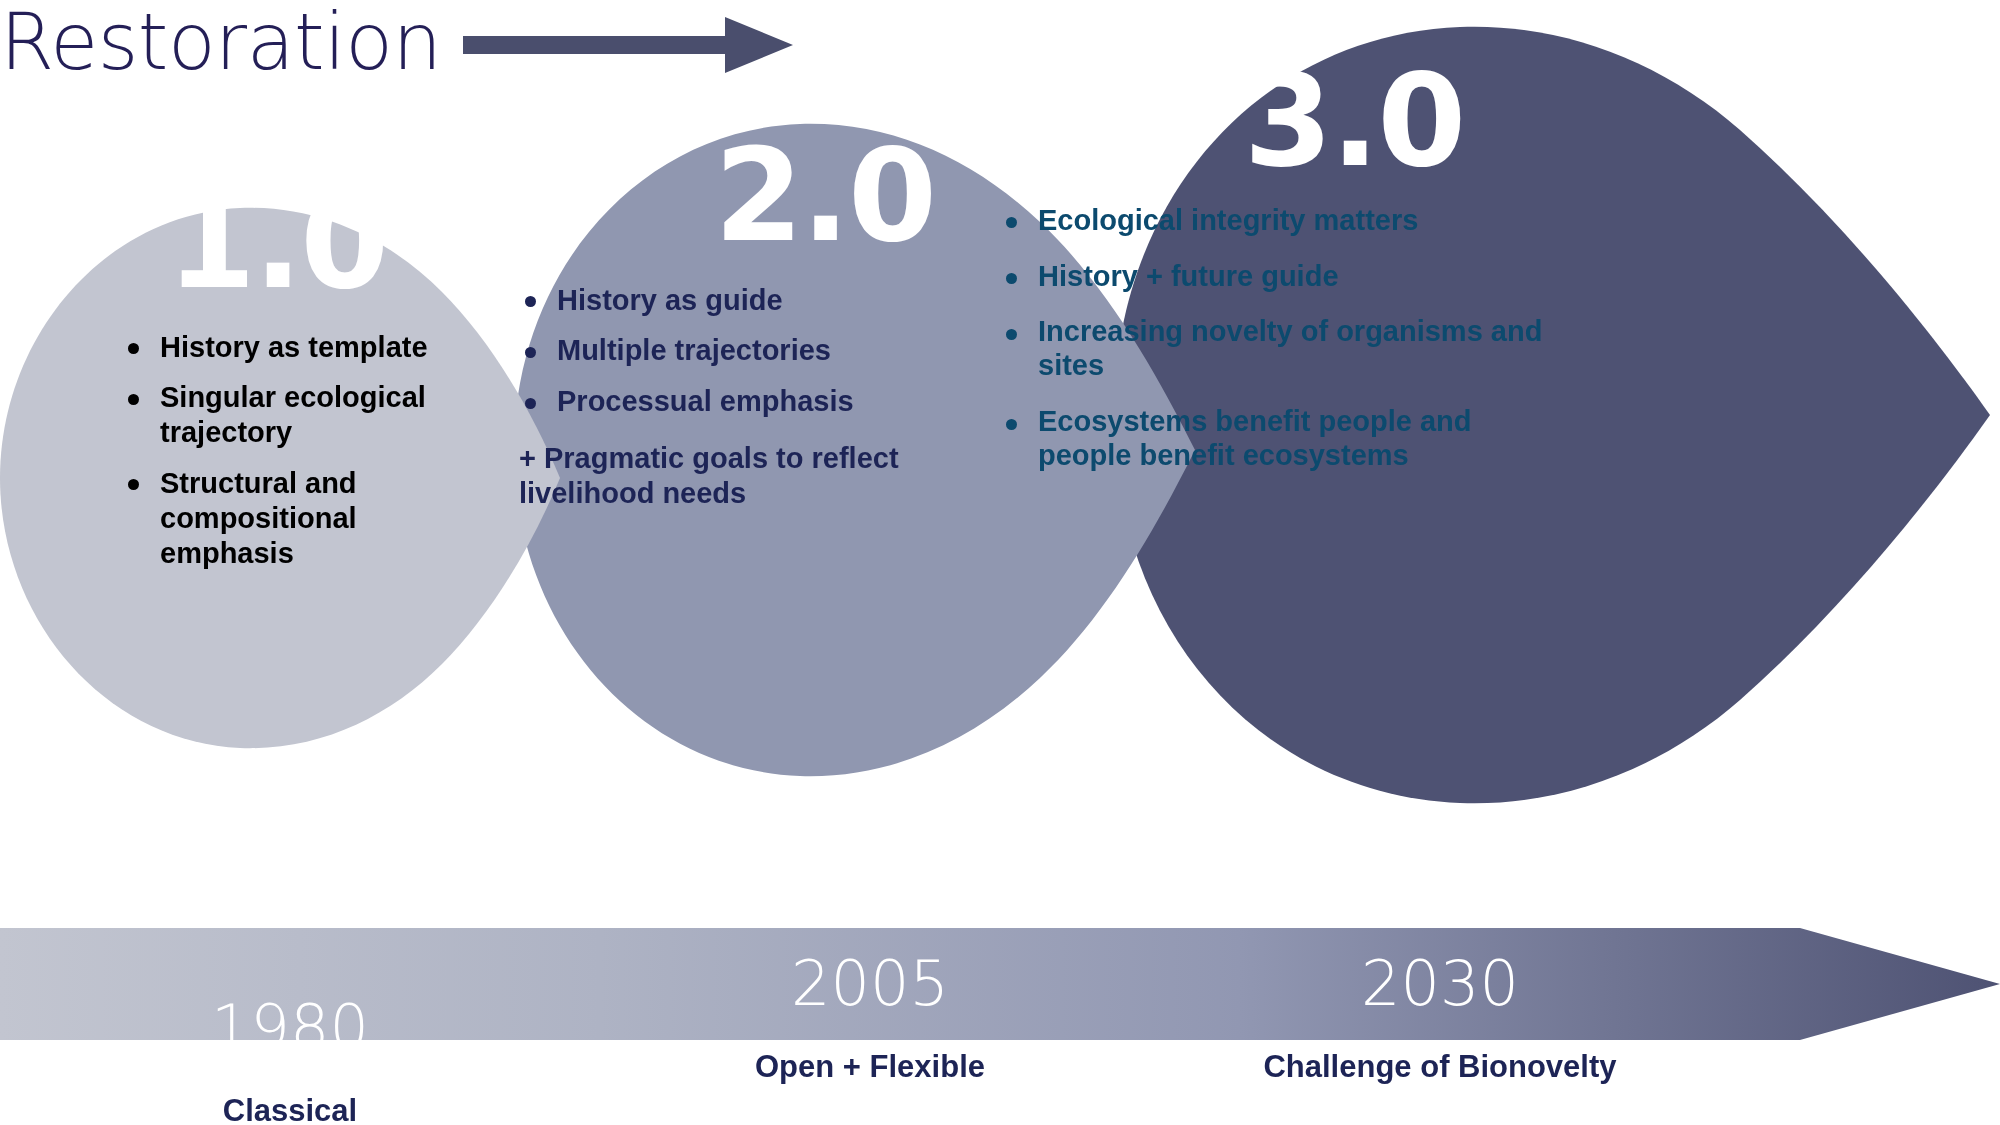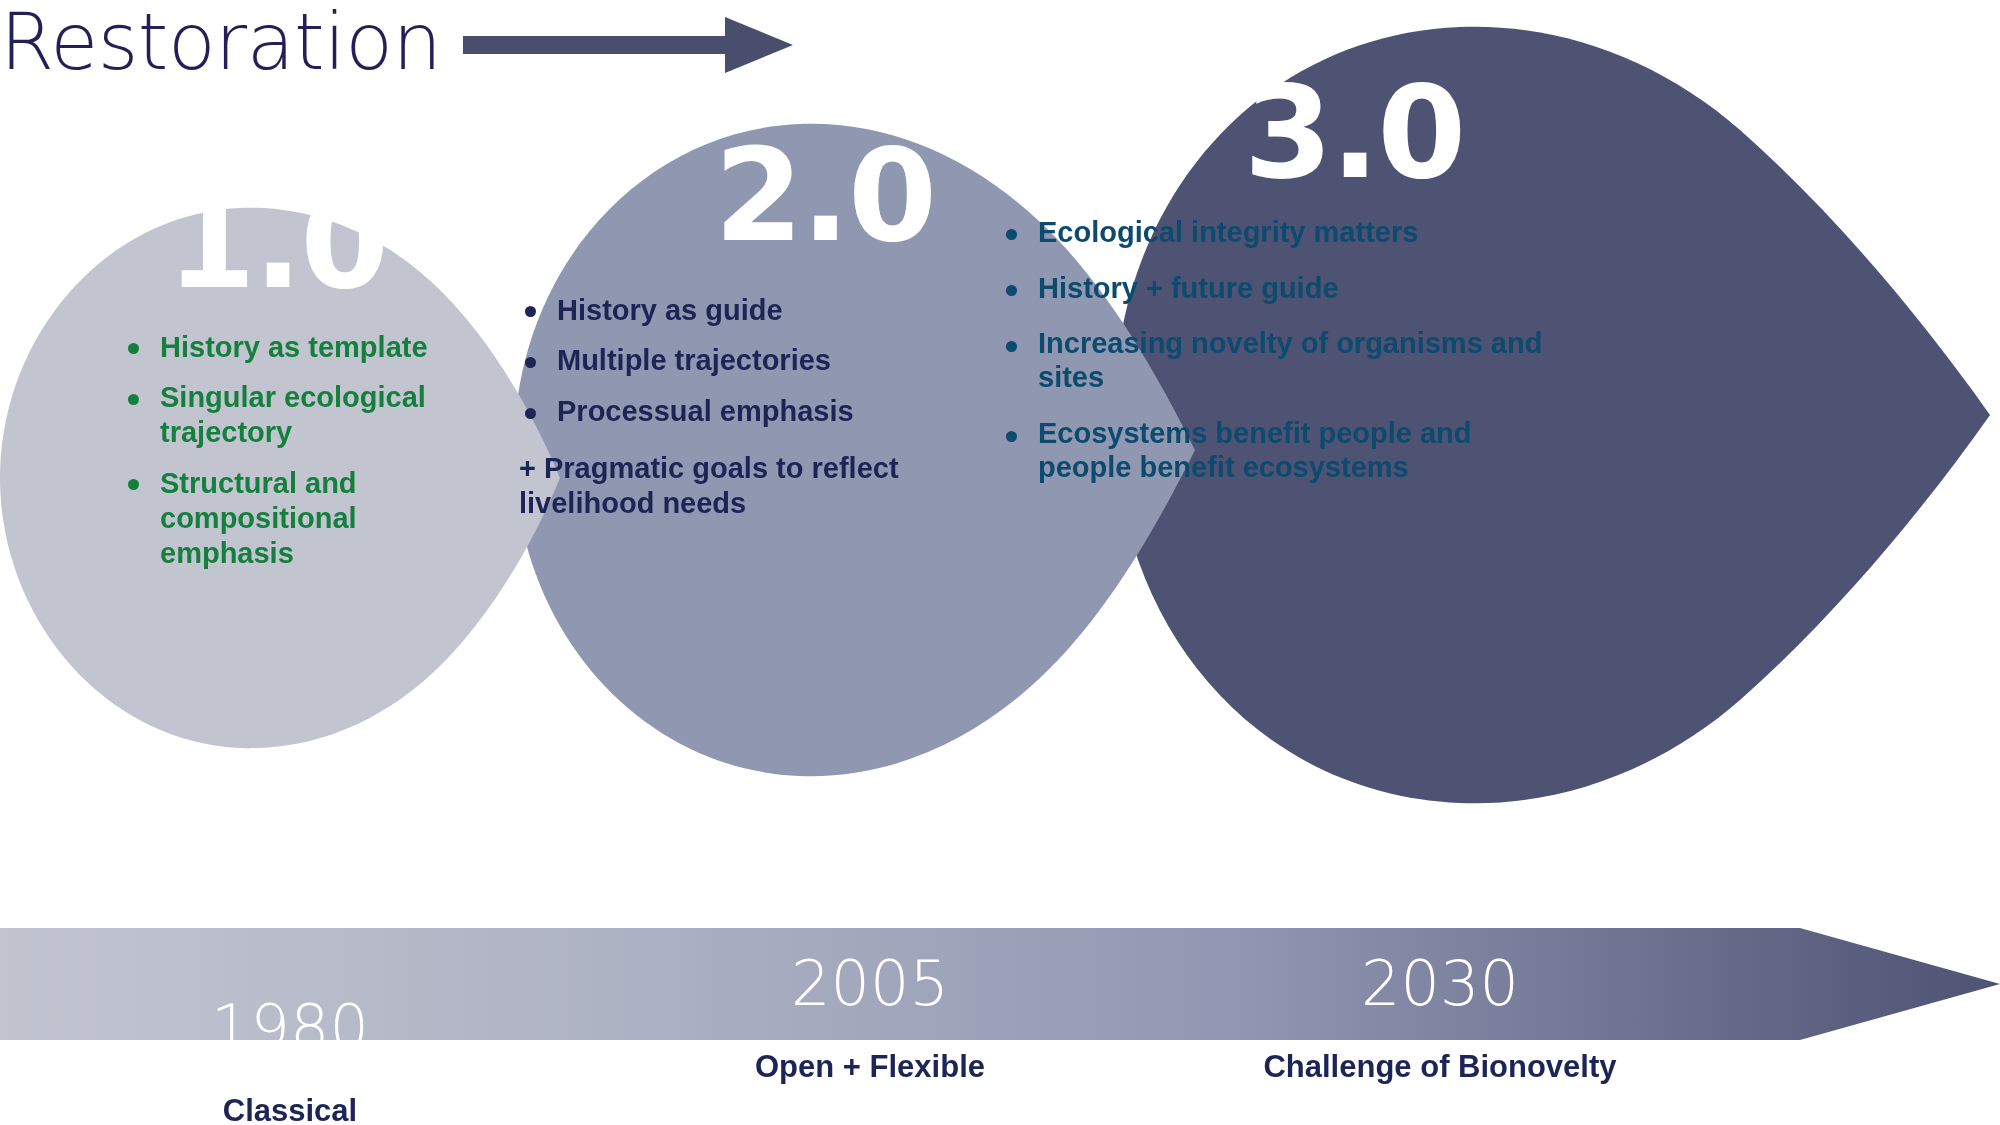--- a/index.html
+++ b/index.html
@@ -73,41 +73,41 @@
     border-radius: 50%;
     background: currentColor;
   }
   .bullets li.nobullet { padding-left: 0; }
   .bullets li.nobullet::before { display: none; }
 
   
   #stage1 { left: 92px; top: 182px; width: 380px; }
   #stage1 .stage-number { font-size: 128px; text-align: center; margin-left: -10px; }
   #stage1 .bullets {
-    color: #15803d;
+    color: #000000;
     font-size: 29px;
     line-height: 1.2;
     margin-top: 26px;
     margin-left: 30px;
   }
 
   
   #stage2 { left: 505px; top: 135px; width: 430px; }
   #stage2 .stage-number { font-size: 128px; text-align: right; margin-left: 38px; }
   #stage2 .bullets {
     color: #1d2456;
     font-size: 29px;
     line-height: 1.2;
-    margin-top: 36px;
+    margin-top: 26px;
     margin-left: 14px;
   }
   #stage2 .bullets li.nobullet { margin-top: 22px; }
 
   
-  #stage3 { left: 1000px; top: 72px; width: 560px; }
+  #stage3 { left: 1000px; top: 60px; width: 560px; }
   #stage3 .stage-number { font-size: 128px; text-align: center; margin-left: 148px; }
   #stage3 .bullets {
     color: #0c4a6e;
     font-size: 29px;
     line-height: 1.17;
     margin-top: 22px;
     margin-left: 0px;
   }
   #stage3 .bullets li { margin-bottom: 22px; }
 

